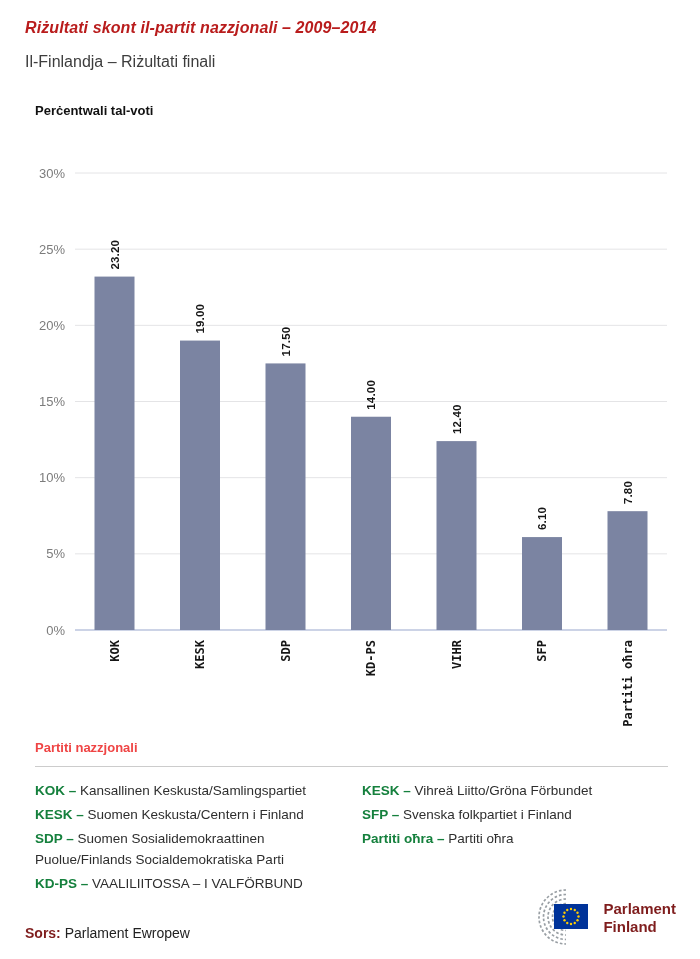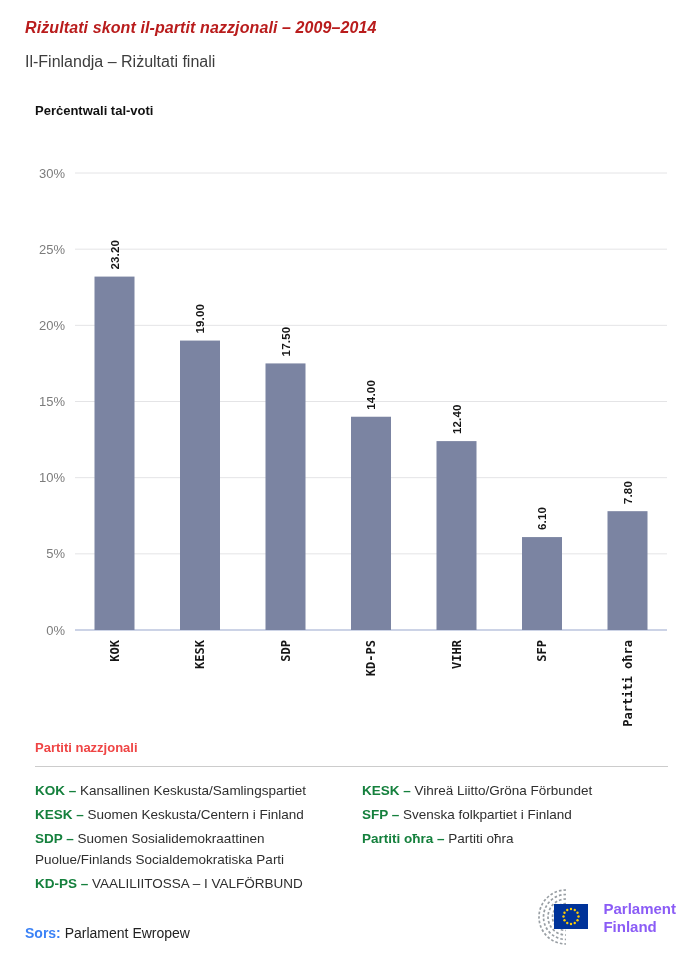--- a/index.html
+++ b/index.html
@@ -19,24 +19,24 @@
   .legend-heading{font-size:13px;font-weight:bold;color:#ef4444;}
   .legend-divider{border:none;border-top:1px solid #cccccc;margin:11px 0 14px 0;}
   .legend-cols{display:flex;}
   .legend-col{display:flex;flex-direction:column;}
   .legend-col.left{width:327px;flex:none;}
   .legend-col.right{flex:1;}
   .legend-item{font-size:13.5px;line-height:1.55;color:#2e2e2e;margin-bottom:3px;}
   .legend-item .code{font-weight:bold;color:#15803d;}
 
   .source{position:absolute;left:25px;top:925px;font-size:14px;color:#222;}
-  .source .src-label{font-weight:bold;color:#3b82f6;}
+  .source .src-label{font-weight:bold;color:#7f1d1d;}
 
   .logo{position:absolute;right:24px;top:889px;display:flex;align-items:center;gap:9px;}
-  .logo-text{font-size:15px;font-weight:bold;color:#8b5cf6;line-height:1.2;}
+  .logo-text{font-size:15px;font-weight:bold;color:#7f1d1d;line-height:1.2;}
 </style>
 </head>
 <body>
 
 <div id="page">
 
   <div class="title">Riżultati skont il-partit nazzjonali – 2009–2014</div>
   <div class="subtitle">Il-Finlandja – Riżultati finali</div>
   <div class="chart-title">Perċentwali tal-voti</div>
 

